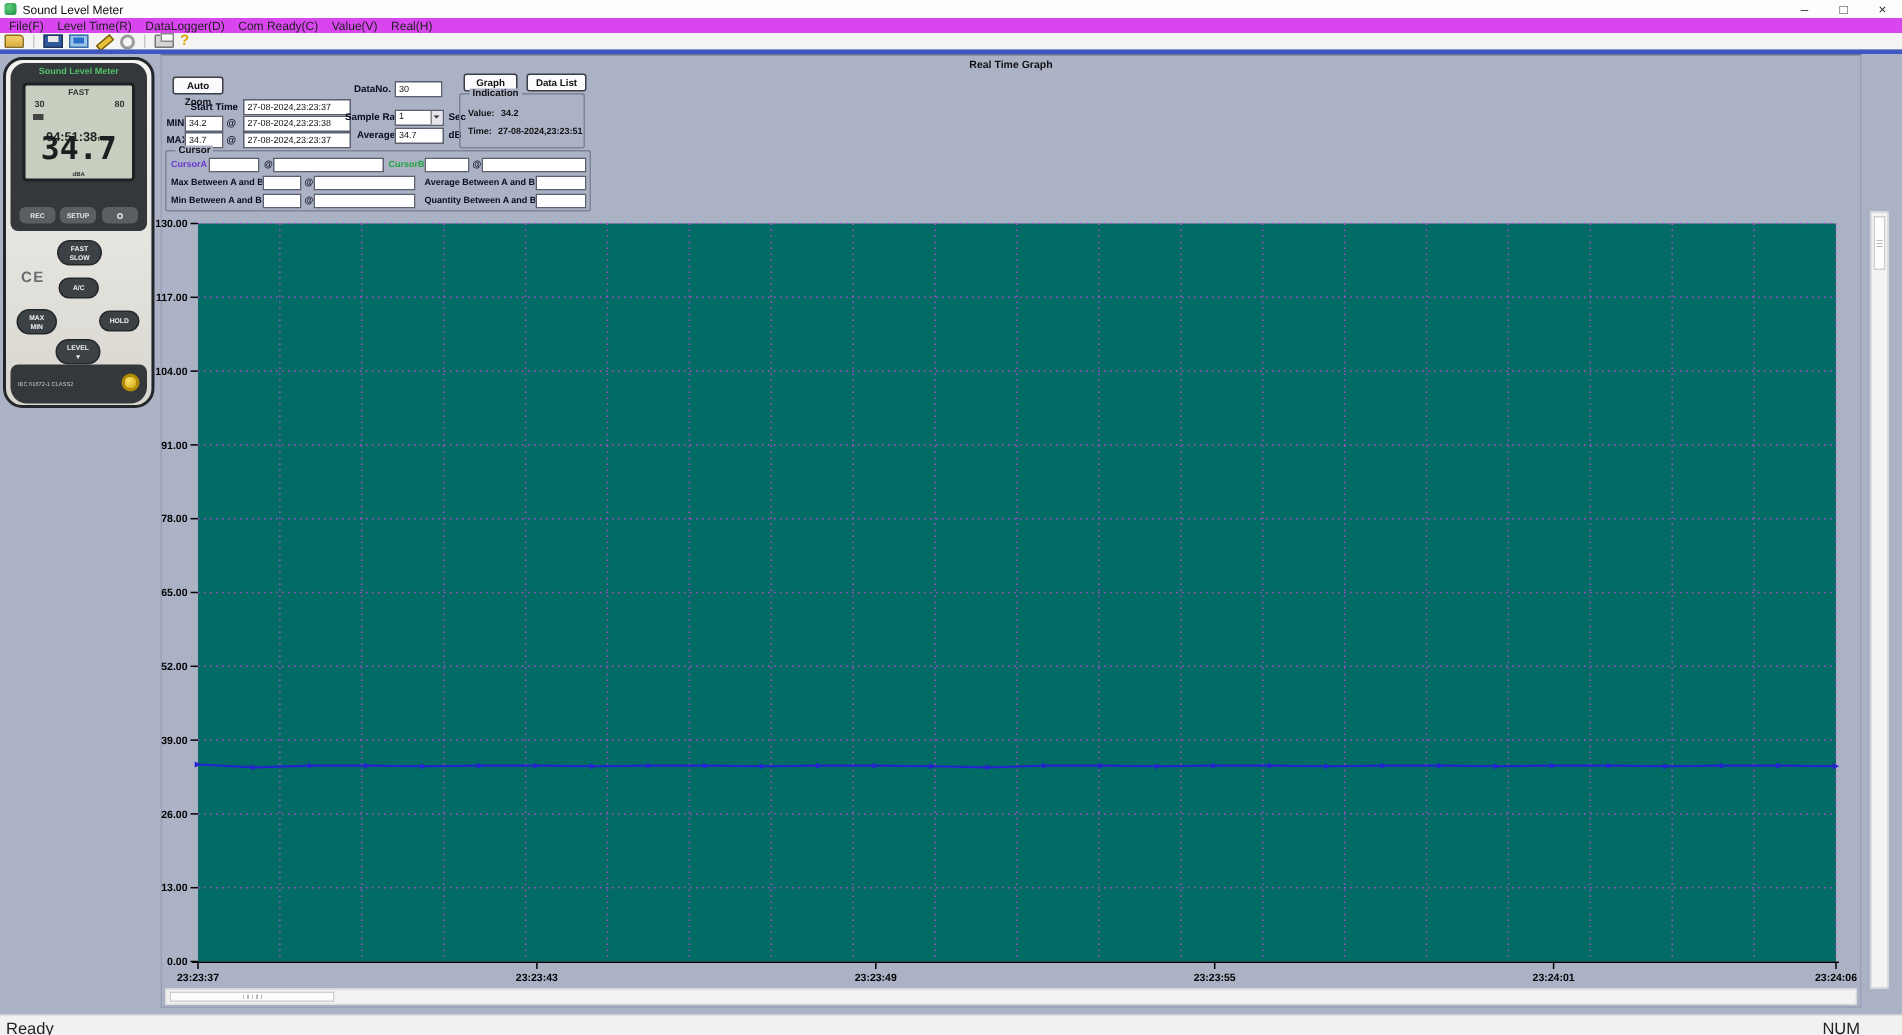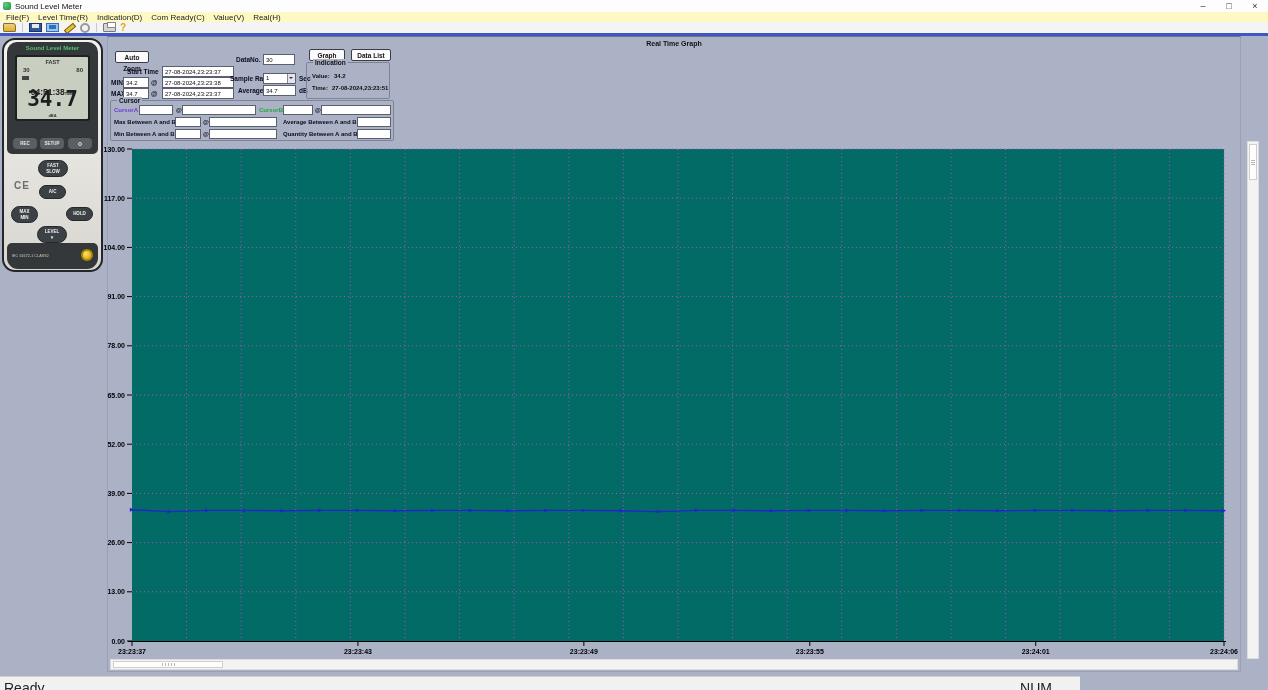--- a/index.html
+++ b/index.html
@@ -11,42 +11,42 @@
     color:#111;
   }
   
   .titlebar { position:absolute; left:0; top:0; width:1268px; height:12px; background:#fdfdfd;
               display:flex; align-items:center; font-size:8px; color:#111; }
   .app-icon { width:8px; height:8px; margin:1px 4px 1px 3px; border-radius:2px;
               background:radial-gradient(circle at 35% 35%, #5fd07f, #1e8a3c); }
   .title-text { flex:0 0 auto; }
   .tb-spacer { flex:1; }
   .win-btn { width:26px; text-align:center; font-size:9px; color:#333; line-height:12px; }
-  .menubar { position:absolute; left:0; top:12px; width:1268px; height:10px; background:#fef9c3;
+  .menubar { position:absolute; left:0; top:12px; width:1268px; height:10px; background:#d946ef;
              display:flex; align-items:center; font-size:8px; padding-left:3px; color:#222; }
   .menu-item { padding:0 6px 0 3px; white-space:nowrap; }
   .toolbar { position:absolute; left:0; top:22px; width:1268px; height:11px; background:#f4f4f4;
              display:flex; align-items:center; padding-left:3px; gap:4px; }
   .tb-sep { width:1px; height:9px; background:#c9c9c9; margin:0 2px; }
   .tb { width:13px; height:9px; position:relative; display:inline-block; }
   .tb-open-file { background:linear-gradient(#f2d372,#d9af3b); border:1px solid #8a6d1f; border-radius:1px 3px 1px 1px; }
   .tb-save { background:#30589c; border:1px solid #1c3560; }
   .tb-save::after { content:""; position:absolute; left:2px; top:0; right:2px; height:4px; background:#e8e8e8; }
   .tb-realtime-monitor { background:#9cc6e8; border:1px solid #3a6ea8; }
   .tb-realtime-monitor::after { content:""; position:absolute; left:2px; top:1px; right:2px; bottom:2px; background:#2a70c8; }
   .tb-setup-pen::after { content:""; position:absolute; left:1px; top:3px; width:10px; height:3px;
                          background:#e8c23a; border:1px solid #7a6210; transform:rotate(-40deg); }
   .tb-stop { width:10px; height:10px; border:2px solid #9a9a9a; border-radius:50%; }
   .tb-print { background:#d5d5d5; border:1px solid #777; border-radius:1px; }
   .tb-print::after { content:""; position:absolute; left:3px; top:-2px; width:7px; height:4px; background:#fff; border:1px solid #888; }
   .tb-help { width:auto; height:auto; color:#d9a80e; font-weight:bold; font-size:10px; line-height:10px; }
   .blueline { position:absolute; left:0; top:33px; width:1268px; height:3px; background:#4056c0; }
   
-  .statusbar { position:absolute; left:0; top:676px; width:1080px; height:14px; background:#f1f1f1;
-               border-top:1px solid #d0d0d0; font-size:14px; color:#222;text-align:right; }
+  .statusbar { position:absolute; left:0; top:676px; width:1268px; height:14px; background:#f1f1f1;
+               border-top:1px solid #d0d0d0; font-size:11px; color:#222;text-align:right; }
   .status-left { position:absolute; left:4px; top:3px; }
   .status-right { position:absolute; right:28px; top:3px; }
   
   .panel { position:absolute; left:107px; top:36px; width:1134px; height:636px;
            border:1px solid #9aa0b6; border-top-color:#6d7390; background:#ACB2C6; }
   .panel-title { position:absolute; left:107px; top:40px; width:1134px; text-align:center;
                  font-size:7px; font-weight:700; }
   
   .btn { position:absolute; background:#fbfbfd; border:1px solid #3c3c46; border-radius:2px;
          font-size:6.5px; font-weight:600; text-align:center; font-family:inherit; color:#111; }
@@ -161,21 +161,21 @@
   <span class="app-icon"></span>
   <span class="title-text">Sound Level Meter</span>
   <span class="tb-spacer"></span>
   <span class="win-btn">–</span>
   <span class="win-btn">□</span>
   <span class="win-btn">×</span>
 </div>
 <div class="menubar" id="menubar">
     <span class="menu-item">File(F)</span>
     <span class="menu-item">Level Time(R)</span>
-    <span class="menu-item">Indication(D)</span>
+    <span class="menu-item">DataLogger(D)</span>
     <span class="menu-item">Com Ready(C)</span>
     <span class="menu-item">Value(V)</span>
     <span class="menu-item">Real(H)</span>
   </div>
 <div class="toolbar" id="toolbarEl">
     <span class="tb tb-open-file"></span>
     <span class="tb-sep"></span>
     <span class="tb tb-save"></span>
     <span class="tb tb-realtime-monitor"></span>
     <span class="tb tb-setup-pen"></span>

